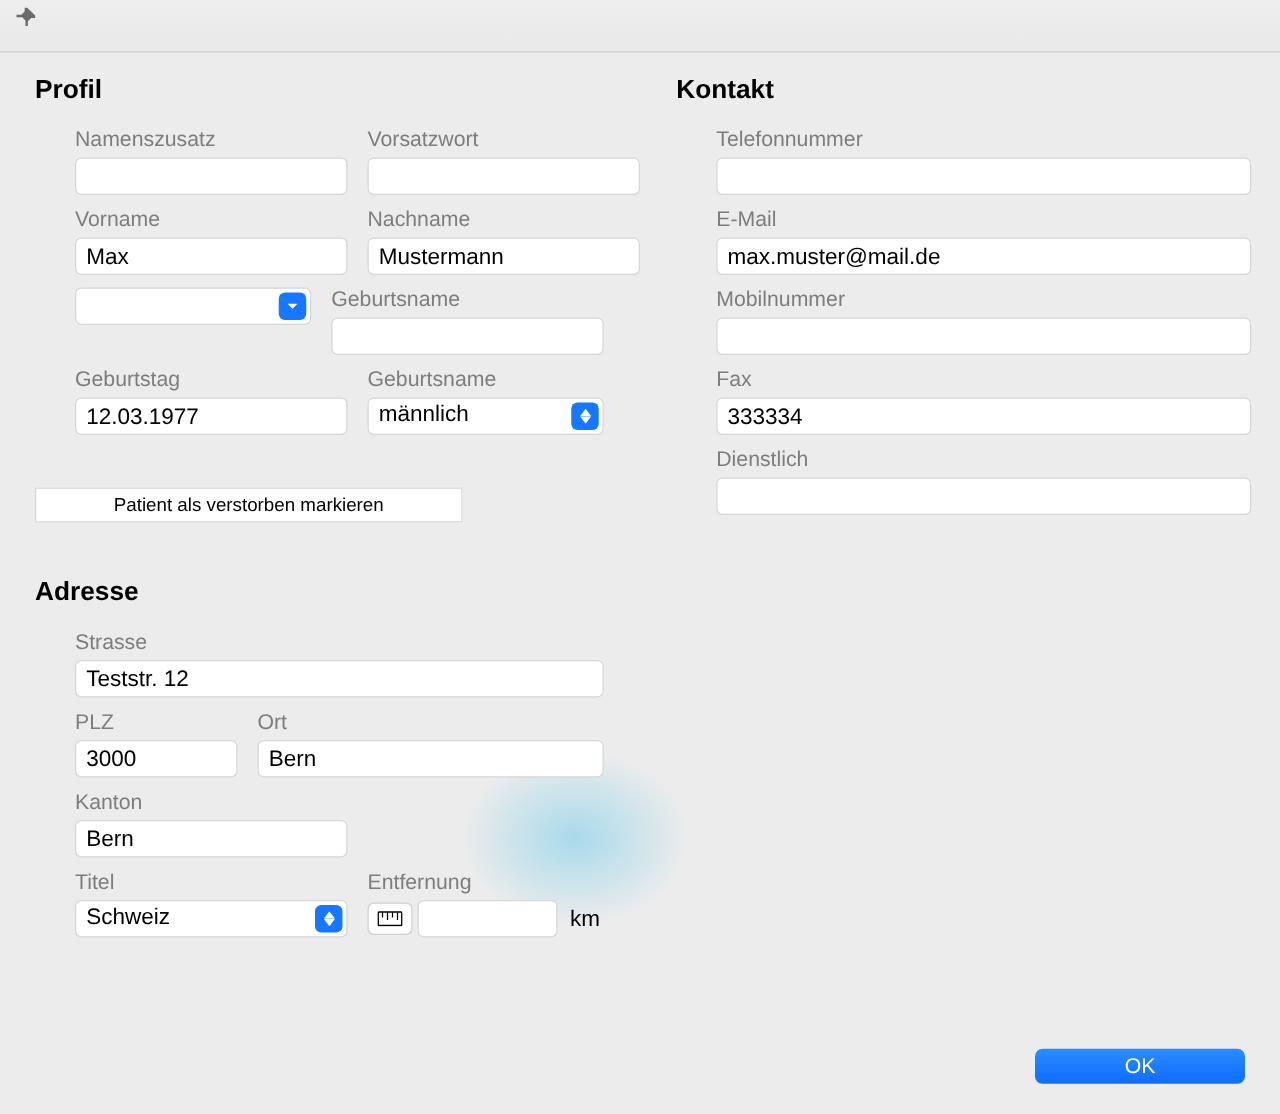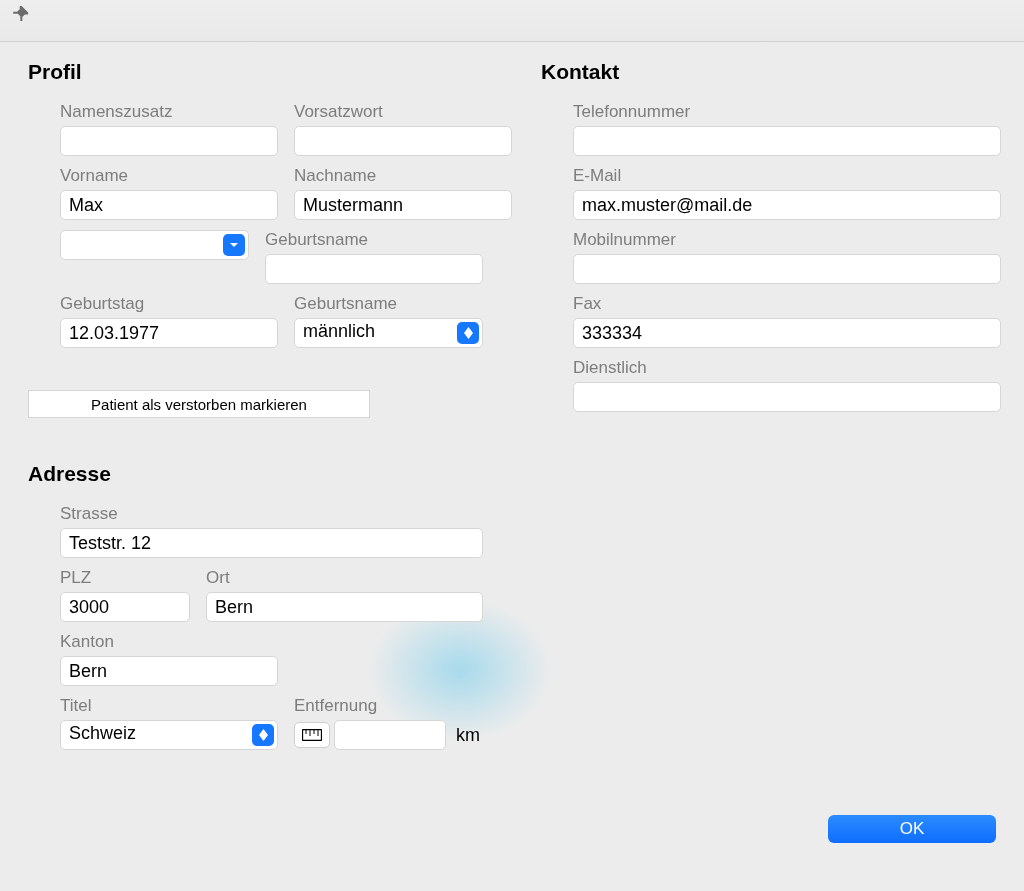--- a/index.html
+++ b/index.html
@@ -113,21 +113,21 @@
     border:1px solid #cfcfcf;
     border-radius:5px;
     background:#ffffff;
     display:inline-flex; align-items:center; justify-content:center;
     margin-right:4px;
     font-size:15px;
   }
 
   .ok-btn {
     position:absolute;
-    right:28px; bottom:48px;
+    right:28px; bottom:24px;
     width:168px; height:28px;
     background:linear-gradient(#2a8cff,#0f6dff);
     border:none;
     border-radius:6px;
     color:#fff;
     font-size:17px;
     font-family:inherit;
     font-weight:500;
   }
 

